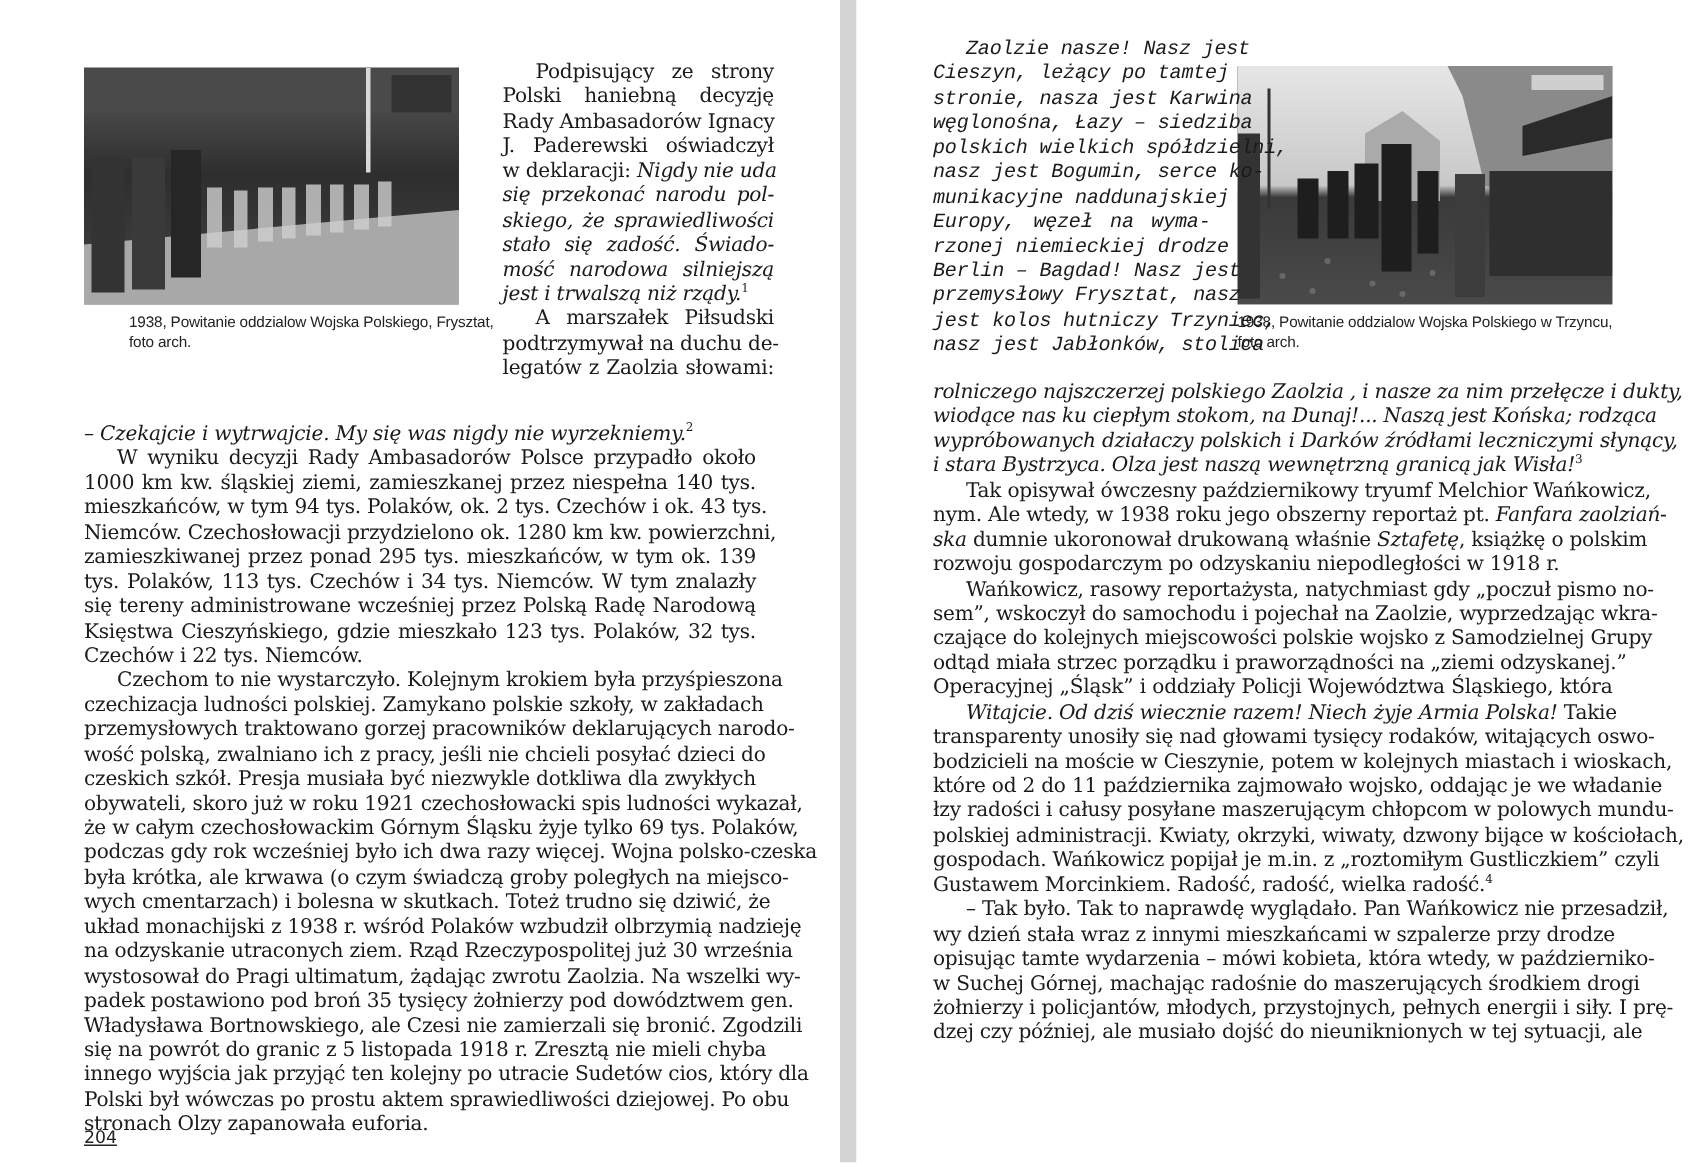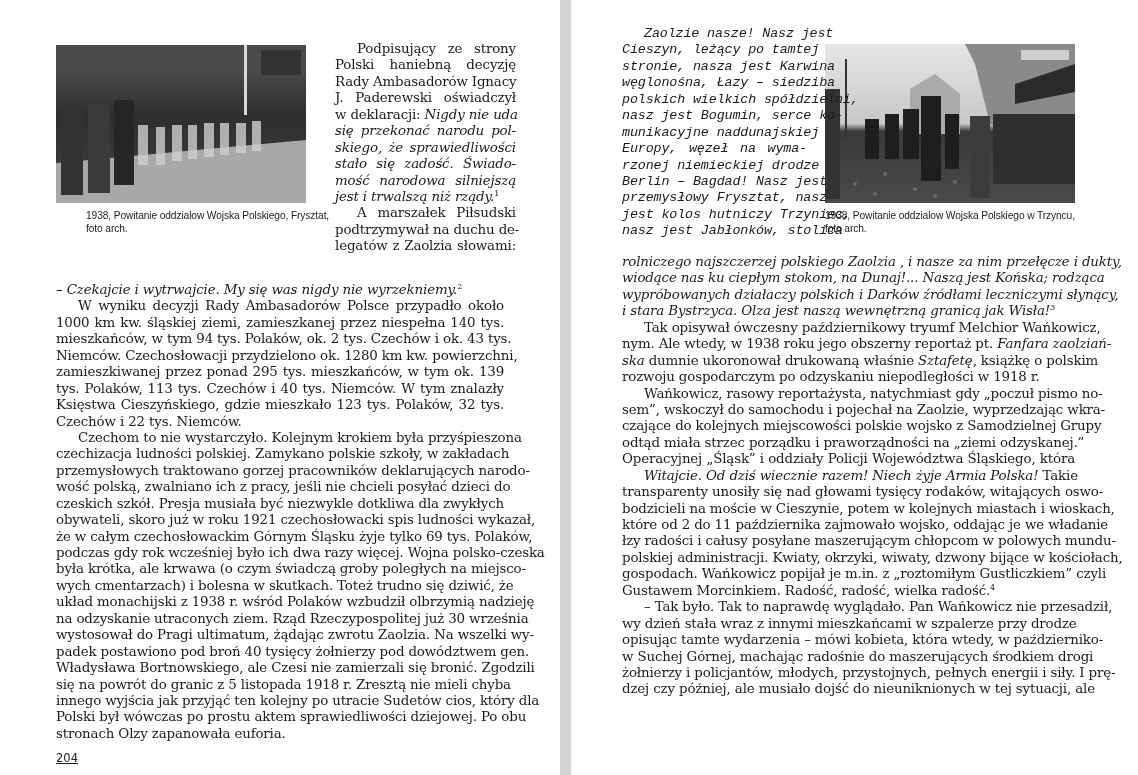--- a/index.html
+++ b/index.html
@@ -75,37 +75,38 @@
       <span class="ln">podtrzymywał na duchu de-</span>
       <span class="ln">legatów z Zaolzia słowami:</span>
     </div>
   <div class="lines" id="left-full" style="left:56px; top:254px; width:448px;margin-top:28px;">
       <span class="ln last"><i>– Czekajcie i wytrwajcie. My się was nigdy nie wyrzekniemy.</i><sup>2</sup></span>
       <span class="ln ind">W wyniku decyzji Rady Ambasadorów Polsce przypadło około</span>
       <span class="ln">1000 km kw. śląskiej ziemi, zamieszkanej przez niespełna 140 tys.</span>
       <span class="ln">mieszkańców, w tym 94 tys. Polaków, ok. 2 tys. Czechów i ok. 43 tys.</span>
       <span class="ln">Niemców. Czechosłowacji przydzielono ok. 1280 km kw. powierzchni,</span>
       <span class="ln">zamieszkiwanej przez ponad 295 tys. mieszkańców, w tym ok. 139</span>
-      <span class="ln">tys. Polaków, 113 tys. Czechów i 40 tys. Niemców. W tym znalazły</span>
+      <span class="ln">tys. Polaków, 113 tys. Czechów i 34 tys. Niemców. W tym znalazły</span>
+      <span class="ln">się tereny administrowane wcześniej przez Polską Radę Narodową</span>
       <span class="ln">Księstwa Cieszyńskiego, gdzie mieszkało 123 tys. Polaków, 32 tys.</span>
       <span class="ln last">Czechów i 22 tys. Niemców.</span>
       <span class="ln ind">Czechom to nie wystarczyło. Kolejnym krokiem była przyśpieszona</span>
       <span class="ln">czechizacja  ludności polskiej. Zamykano polskie szkoły, w zakładach</span>
       <span class="ln">przemysłowych traktowano gorzej pracowników deklarujących narodo-</span>
       <span class="ln">wość polską, zwalniano ich z pracy, jeśli nie chcieli posyłać dzieci do</span>
       <span class="ln">czeskich szkół. Presja musiała być niezwykle dotkliwa dla zwykłych</span>
       <span class="ln">obywateli, skoro już w roku 1921 czechosłowacki spis ludności wykazał,</span>
       <span class="ln">że w całym czechosłowackim Górnym Śląsku żyje tylko 69 tys. Polaków,</span>
       <span class="ln">podczas gdy rok wcześniej było ich dwa razy więcej. Wojna polsko-czeska</span>
       <span class="ln">była krótka, ale krwawa (o czym świadczą groby poległych na miejsco-</span>
       <span class="ln">wych cmentarzach) i bolesna w skutkach. Toteż trudno się dziwić, że</span>
       <span class="ln">układ monachijski z 1938 r. wśród Polaków wzbudził olbrzymią nadzieję</span>
       <span class="ln">na odzyskanie utraconych ziem. Rząd Rzeczypospolitej już 30 września</span>
       <span class="ln">wystosował do Pragi ultimatum, żądając zwrotu Zaolzia. Na wszelki wy-</span>
-      <span class="ln">padek postawiono pod broń 40 tysięcy żołnierzy pod dowództwem  gen.</span>
+      <span class="ln">padek postawiono pod broń 35 tysięcy żołnierzy pod dowództwem  gen.</span>
       <span class="ln">Władysława Bortnowskiego, ale Czesi nie zamierzali się bronić. Zgodzili</span>
       <span class="ln">się na powrót do granic z 5 listopada 1918 r. Zresztą nie mieli chyba</span>
       <span class="ln">innego wyjścia jak przyjąć ten kolejny po utracie Sudetów cios, który dla</span>
       <span class="ln">Polski był wówczas po prostu aktem sprawiedliwości dziejowej. Po obu</span>
       <span class="ln last">stronach Olzy zapanowała euforia.</span>
     </div>
 
   <div class="pagenum" style="left:56px; top:751px;text-decoration:underline;">204</div>
 </div>
 

